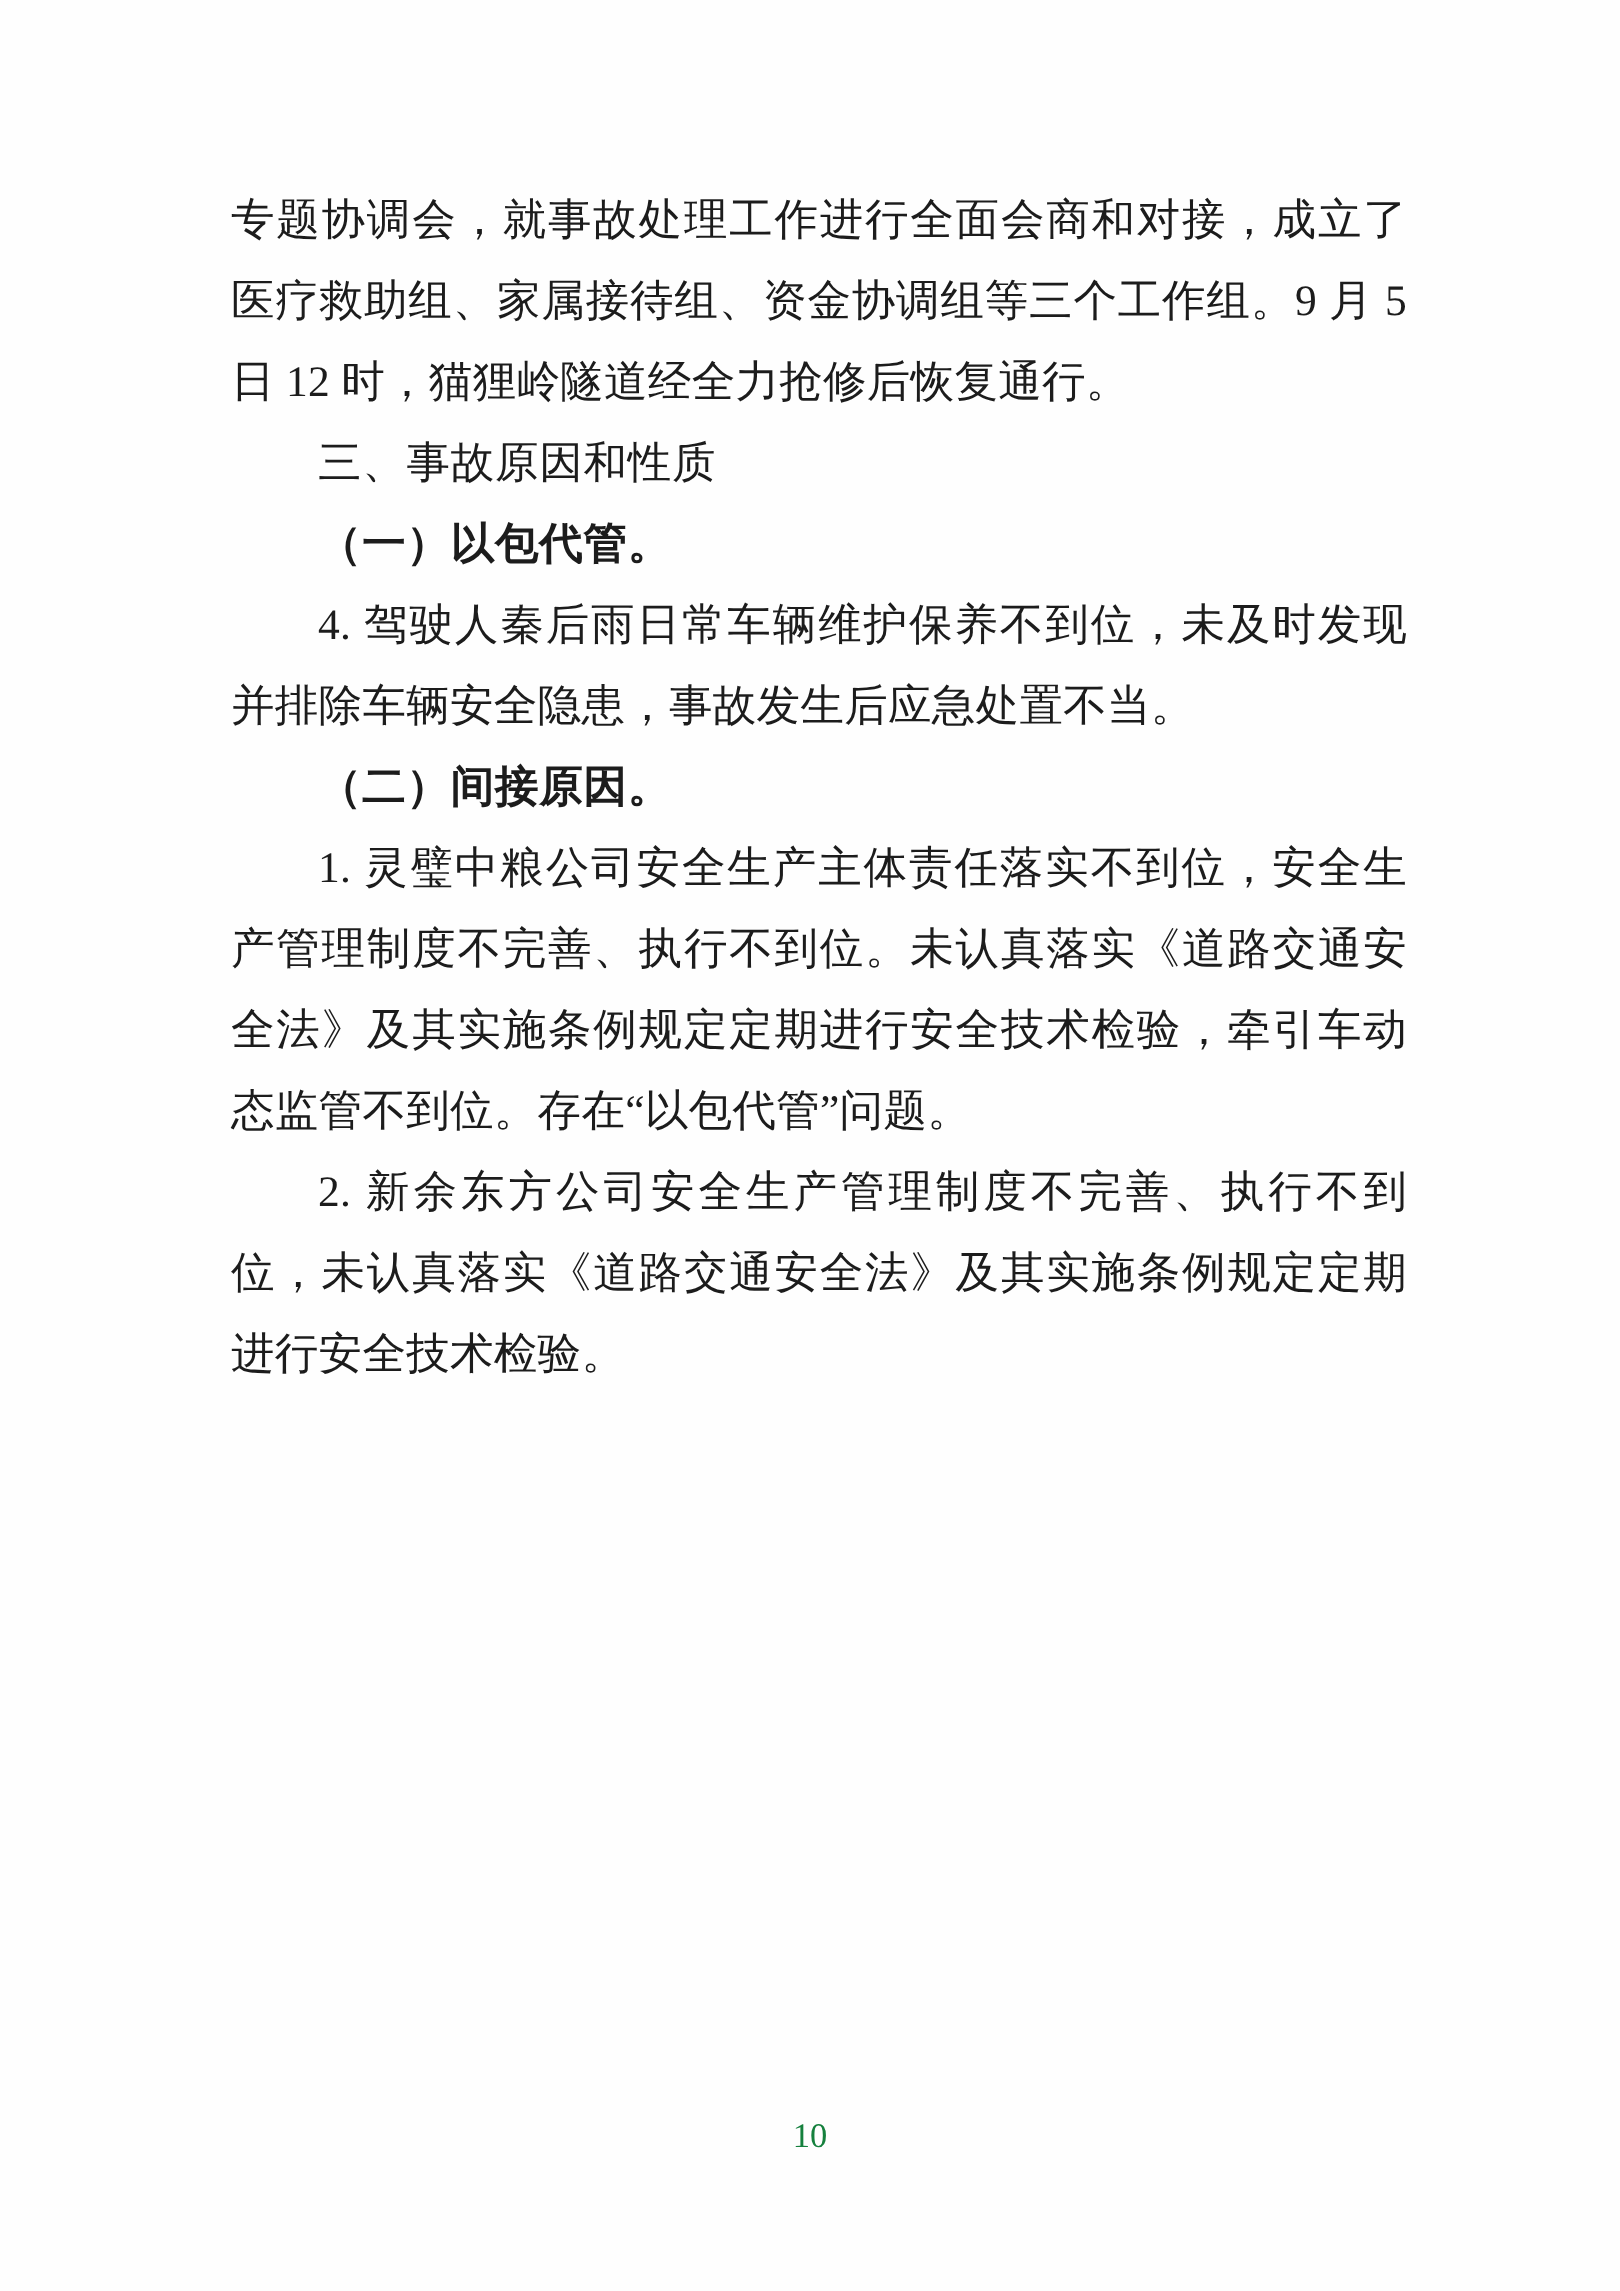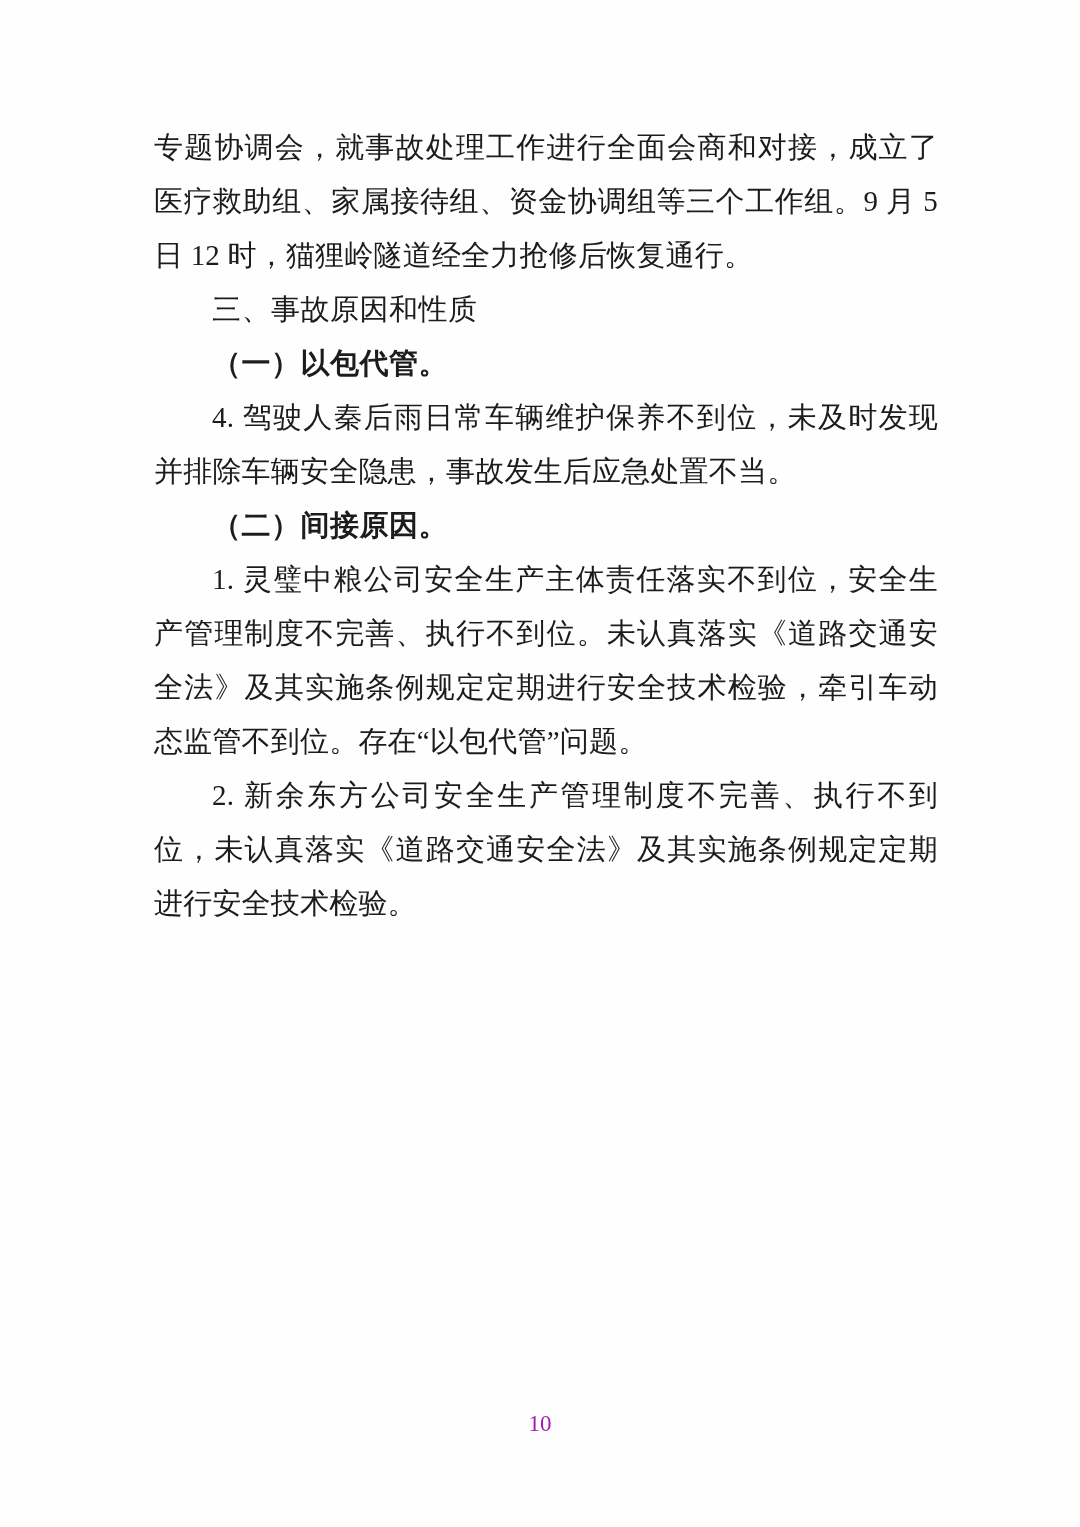--- a/index.html
+++ b/index.html
@@ -49,21 +49,21 @@
     letter-spacing: 0.5px;
   }
   .page-number {
     position: absolute;
     top: 1410px;
     left: 0;
     width: 100%;
     text-align: center;
     font-size: 23px;
     line-height: 28px;
-    color: #a21caf;
+    color: #15803d;
     font-family: "Liberation Serif", "DejaVu Serif", serif;
   }
 </style>
 </head>
 <body>
 
 <div class="page">
 
   <div class="doc-body">
     <p class="no-indent">专题协调会，就事故处理工作进行全面会商和对接，成立了医疗救助组、家属接待组、资金协调组等三个工作组。9 月 5 日 12 时，猫狸岭隧道经全力抢修后恢复通行。</p>

